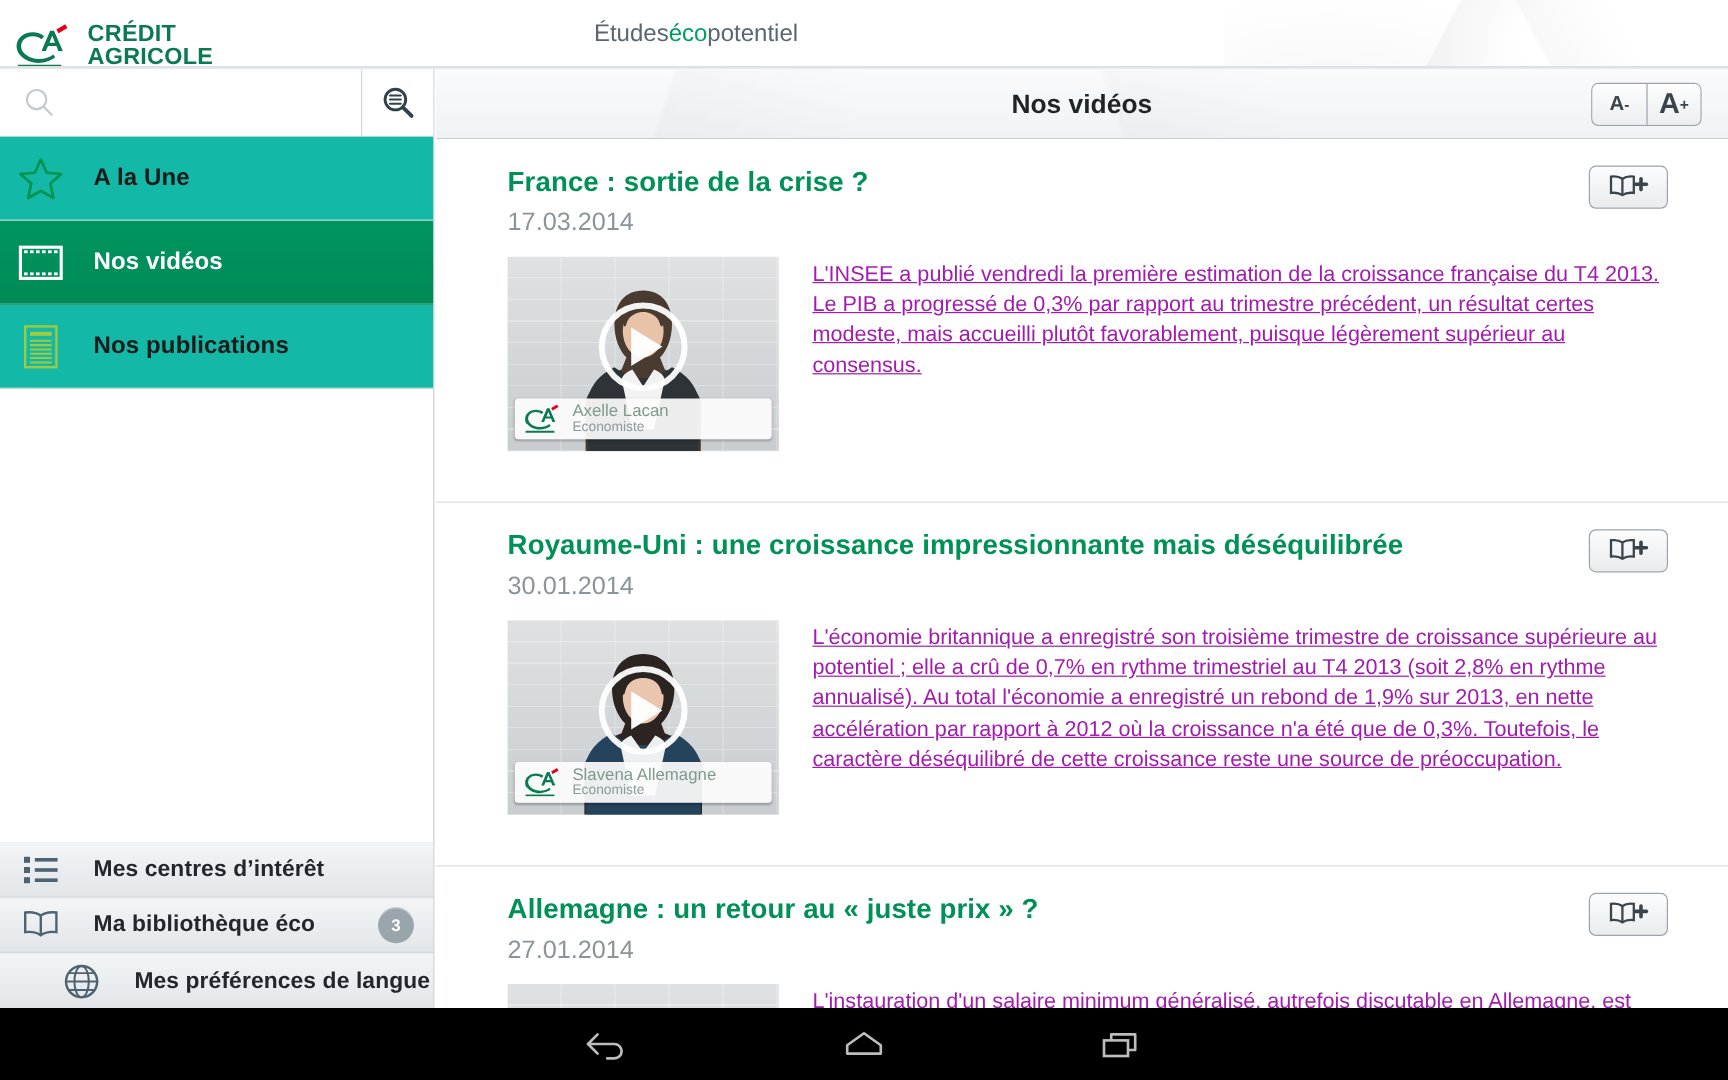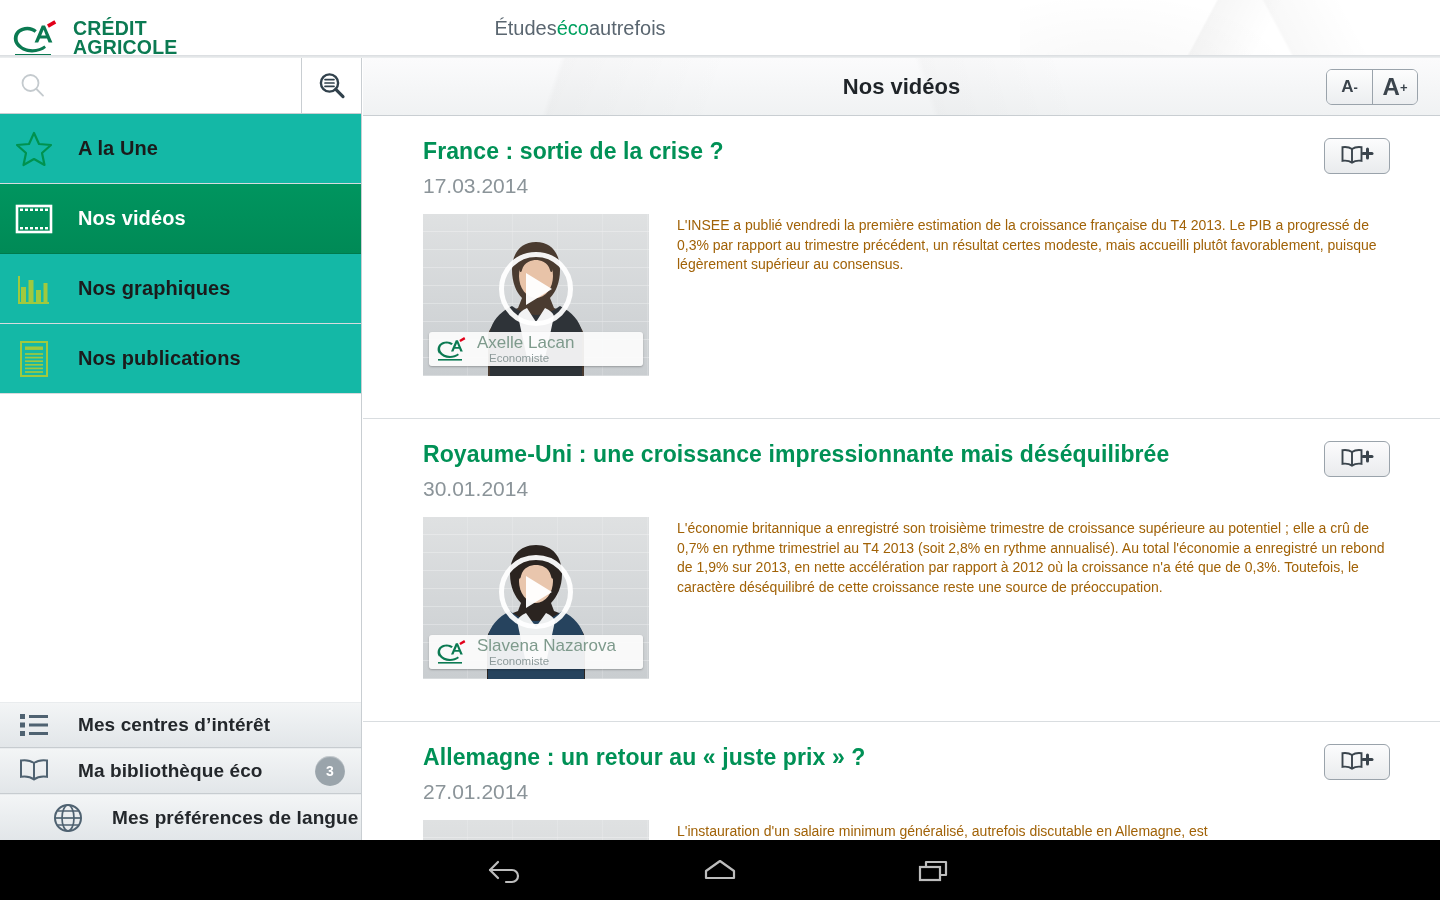--- a/index.html
+++ b/index.html
@@ -146,21 +146,21 @@
 
   .article { padding:22px 50px 0 60px; position:relative; }
   .article + .article { border-top:1px solid #d9dde0; margin-top:22px; padding-top:22px; }
   .art-title {
     font-size:23px; font-weight:bold; color:#009156; letter-spacing:0.1px;
     padding-right:90px;
   }
   .art-date { font-size:21px; color:#8b9499; margin-top:9px; font-weight:normal; }
   .art-body { display:flex; gap:28px; margin-top:16px; padding-bottom:20px; }
   .art-text {
-    font-size:14px; line-height:1.40; color:#a16207; flex:1; padding-top:2px;
+    font-size:18px; line-height:1.40; color:#a21caf; flex:1; padding-top:2px;text-decoration:underline;
   }
   .bookmark-btn {
     position:absolute; right:50px; top:22px;
     width:66px; height:36px; border:1px solid #9aa3ab; border-radius:6px;
     background:linear-gradient(to bottom,#fcfcfd 0%,#e9ebed 100%);
     display:flex; align-items:center; justify-content:center; cursor:pointer;
   }
 
   
   .thumb {
@@ -190,22 +190,22 @@
     border-top:16px solid transparent; border-bottom:16px solid transparent;
   }
   .lower-third {
     position:absolute; left:6px; right:6px; bottom:10px; height:34px;
     background:rgba(252,252,252,0.93); border-radius:3px;
     display:flex; align-items:center; padding-left:7px; gap:7px;
     box-shadow:0 1px 2px rgba(0,0,0,0.25);
   }
   .lower-third .ca-mini { width:34px; height:24px; flex:0 0 34px; }
   .lt-text { line-height:1.12; }
-  .lt-name { font-size:17px; color:#7e9a8c; }
-  .lt-role { font-size:11.5px; color:#8d9a9a;margin-left:12px; }
+  .lt-name { font-size:14px; color:#7e9a8c; }
+  .lt-role { font-size:11.5px; color:#8d9a9a; }
 
   
   .android-nav {
     position:absolute; left:0; bottom:0; width:1440px; height:60px;
     background:#000; display:flex; align-items:center; justify-content:center; gap:150px;
   }
   .nav-btn { width:64px; height:44px; display:flex; align-items:center; justify-content:center; cursor:pointer; }
 </style>
 </head>
 <body>
@@ -225,21 +225,21 @@
       </svg>
       <div class="logo-text">
         <span>CRÉDIT</span>
         <span>AGRICOLE</span>
       </div>
     </div>
 
     <div class="header-title">
       <span>Études </span>
         <span class="accent">éco</span>
-        <span>autrefois</span>
+        <span>potentiel</span>
     </div>
   </div>
   <div class="header-rule"></div>
 
   <div class="sidebar">
 
     <div class="search-row">
       <div class="search-field">
         <svg width="30" height="30" viewBox="0 0 30 30">
           <circle cx="12.5" cy="12" r="8" fill="none" stroke="#c4cace" stroke-width="1.8"></circle>
@@ -287,34 +287,20 @@
               <rect x="15" y="24" width="3" height="2.4"></rect>
                 <rect x="20" y="24" width="3" height="2.4"></rect>
               <rect x="25" y="24" width="3" height="2.4"></rect>
                 <rect x="30" y="24" width="3" height="2.4"></rect>
             </g>
           </svg>
         </span>
         <span class="nav-label">Nos vidéos</span>
       </div>
 
-      <div class="nav-item">
-        <span class="nav-icon">
-          <svg width="36" height="36" viewBox="0 0 36 36">
-            <g fill="#A0C93E">
-              <rect x="5" y="16" width="5" height="15"></rect>
-              <rect x="12.5" y="9" width="5" height="22"></rect>
-              <rect x="20" y="19" width="5" height="12"></rect>
-              <rect x="27.5" y="12" width="4" height="19"></rect>
-            </g>
-            <path d="M3 5 V32 H33" fill="none" stroke="#A0C93E" stroke-width="2"></path>
-          </svg>
-        </span>
-        <span class="nav-label">Nos graphiques</span>
-      </div>
 
       <div class="nav-item">
         <span class="nav-icon">
           <svg width="32" height="38" viewBox="0 0 32 38">
             <rect x="3" y="2" width="26" height="34" fill="none" stroke="#A0C93E" stroke-width="2"></rect>
             <rect x="7" y="6.5" width="18" height="3.4" fill="#A0C93E"></rect>
             <g stroke="#A0C93E" stroke-width="1.7">
               <line x1="7" y1="14" x2="25" y2="14"></line>
                 <line x1="7" y1="17.6" x2="25" y2="17.6"></line>
               <line x1="7" y1="21.2" x2="25" y2="21.2"></line>
@@ -456,21 +442,21 @@
             </svg>
             <div class="play"></div>
             <div class="lower-third">
               <svg class="ca-mini" viewBox="0 0 34 24">
                 <path d="M3 16c2.3 3.1 6.4 5 10.6 5 3.7 0 7-1.2 9.3-3l-1-1.6c-2 1.6-4.8 2.5-7.8 2.5-4 0-7.3-1.6-9-4.1-.7-1-1-2-1-3 0-3 2.7-5.4 6.4-5.4 2 0 3.7.6 4.9 1.7l1.5-1.7C15.4 5.3 13.1 4.5 10.7 4.5 5.5 4.5 1.6 7.8 1.6 12.3c0 1.6.5 3 1.4 4.2z" fill="#0B7A52"></path>
                 <path d="M15 14.6h2.4l1.2-2.8h4.6l1.1 2.8h2.5L21.9 3.3h-2.1L15 14.6zm4.4-4.6l1.6-3.8 1.5 3.8h-3.1z" fill="#0B7A52"></path>
                 <path d="M23.3 3l4.9-2.9 1.2 2.1-4.9 2.9z" fill="#E2001A"></path>
                 <path d="M2 22h24v1.6H2z" fill="#0B7A52"></path>
               </svg>
               <div class="lt-text">
-                <div class="lt-name">Slavena Nazarova</div>
+                <div class="lt-name">Slavena Allemagne</div>
                 <div class="lt-role">Economiste</div>
               </div>
             </div>
           </div>
           <div class="art-text">L'économie britannique a enregistré son troisième trimestre de croissance supérieure au potentiel ; elle a crû de 0,7% en rythme trimestriel au T4 2013 (soit 2,8% en rythme annualisé). Au total l'économie a enregistré un rebond de 1,9% sur 2013, en nette accélération par rapport à 2012 où la croissance n'a été que de 0,3%. Toutefois, le caractère déséquilibré de cette croissance reste une source de préoccupation.</div>
         </div>
       </div>
 
       <div class="article">
         <div class="art-title">Allemagne : un retour au « juste prix » ?</div>

